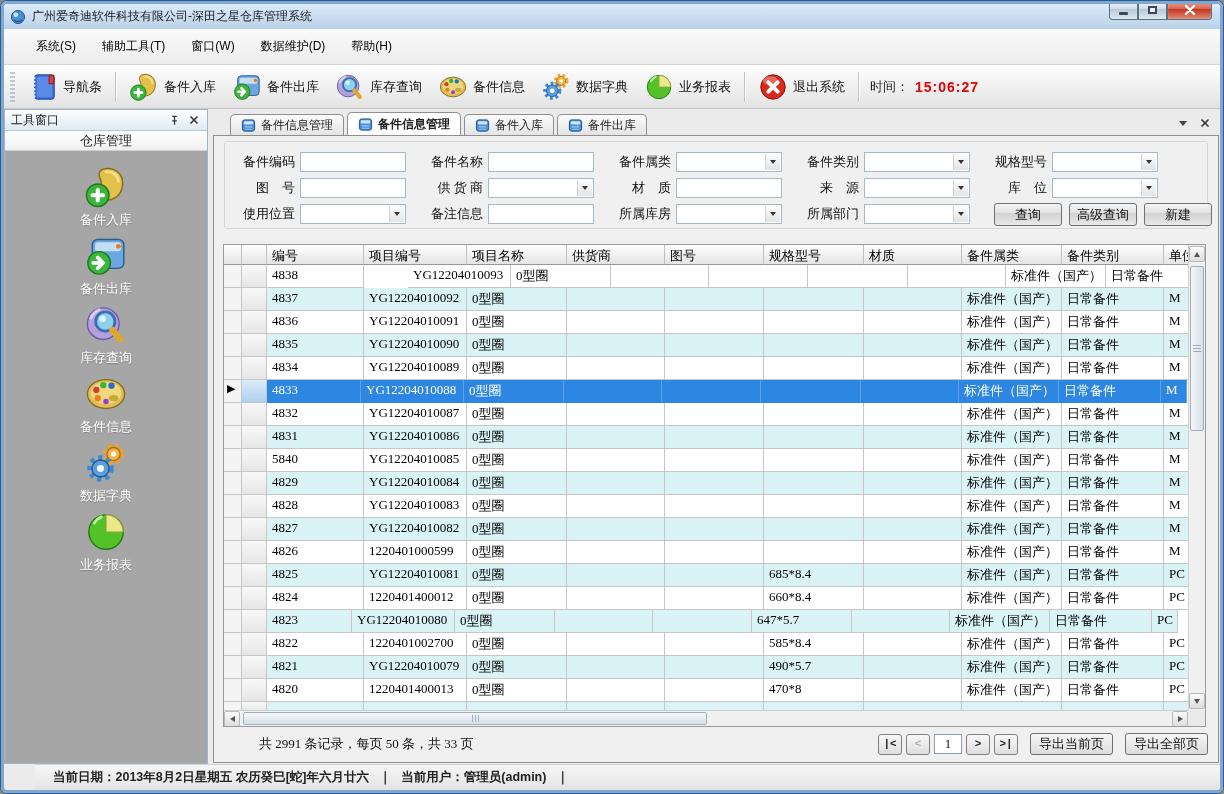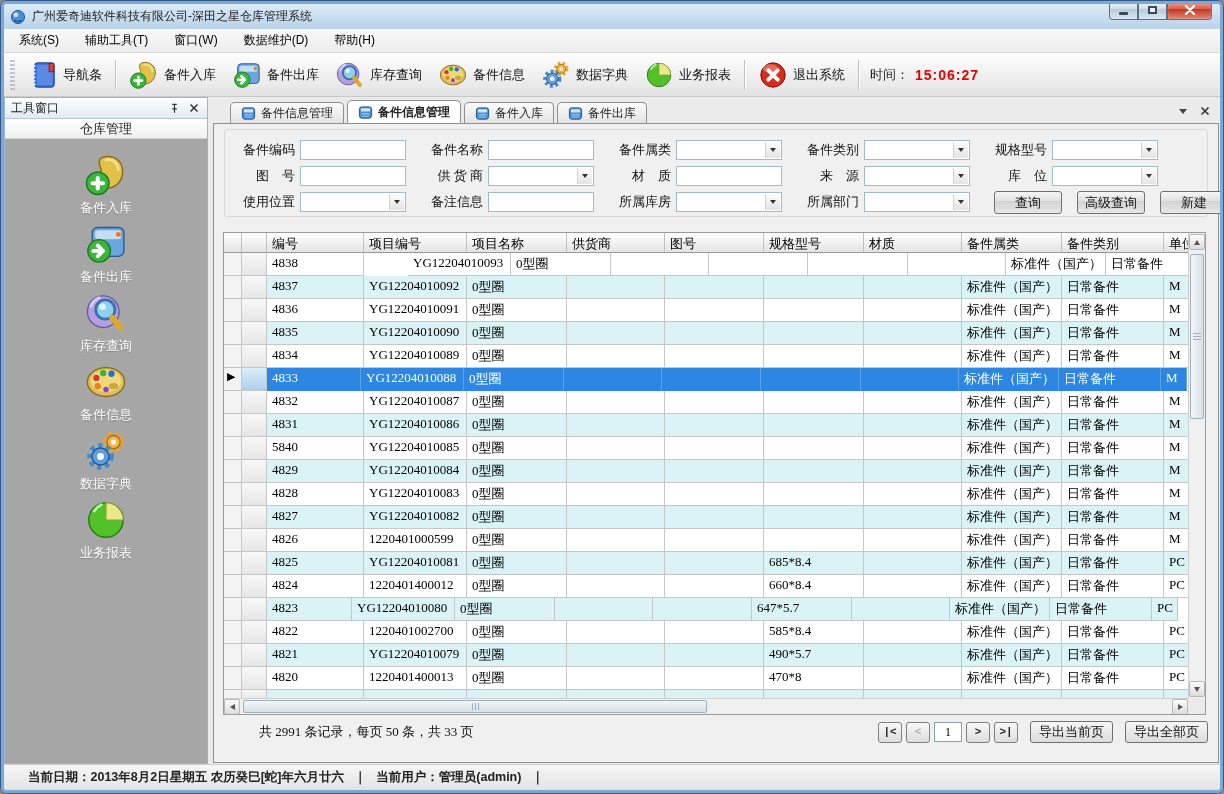--- a/index.html
+++ b/index.html
@@ -20,22 +20,22 @@
   .win-btn { width:29px; height:19px; border:1px solid #58707f; border-top:none; display:flex;
              align-items:center; justify-content:center; background:linear-gradient(#f4f8fb,#cfdce8 45%,#b6c9da 45%,#dbe7f2);
              box-shadow:inset 0 0 1px #fff; }
   .win-btn.min { border-radius:0 0 0 4px; }
   .win-btn.close { width:45px; border-radius:0 0 4px 0;
              background:linear-gradient(#f0a899,#d9604a 45%,#c23422 45%,#e08a70); }
   .glyph-min { width:9px; height:3px; background:#3a4a58; margin-top:6px; border-radius:1px; }
   .glyph-max { width:9px; height:8px; border:2px solid #3a4a58; background:#e8f0f8; }
 
   
-  .menubar { height:24px; background:linear-gradient(#fafafa,#ececec); border-bottom:1px solid #d5d5d5;
-             display:flex; align-items:center; padding-left:2px; flex:0 0 auto; }
+  .menubar { height:36px; background:linear-gradient(#fafafa,#ececec); border-bottom:1px solid #d5d5d5;
+             display:flex; align-items:center; padding-left:19px; flex:0 0 auto; }
   .menu-item { font-size:12px; color:#000; padding:3px 13px; cursor:default; }
 
   
   .toolbar { height:44px; background:linear-gradient(#fefefe,#e3e3e3); border-bottom:1px solid #c8c8c8;
              display:flex; align-items:center; padding:0 4px; flex:0 0 auto; }
   .tb-grip { width:5px; height:30px; margin:0 5px 0 2px;
              background:repeating-linear-gradient(#9ab 0 2px,transparent 2px 4px); opacity:.6; }
   .tb-item { display:flex; align-items:center; gap:5px; padding:4px 8px; border-radius:3px; cursor:default; }
   .tb-icon { width:30px; height:30px; display:inline-flex; }
   .tb-label { font-size:13px; color:#111; }
@@ -81,21 +81,21 @@
   .searchpanel { margin:5px 10px 0 10px; height:88px; border:1px solid #d8d8d8; border-radius:3px; padding:7px 0 0 12px; }
   .s-row { display:flex; align-items:center; height:26px; }
   .s-cell { display:flex; align-items:center; width:188px; flex:0 0 auto; }
   .s-label { width:58px; text-align:right; font-size:13px; color:#111; margin-right:5px; white-space:nowrap; }
   .s-input, .s-combo { width:106px; height:20px; background:#fff; border:1px solid #a5b8c8; position:relative; }
   .s-combo .combo-btn { position:absolute; right:1px; top:1px; bottom:1px; width:15px;
         background:linear-gradient(#fdfdfd,#e3e3e3); border-left:1px solid #c8d4de;
         display:flex; align-items:center; justify-content:center; }
   .s-combo .arr { width:0; height:0; border-left:3.5px solid transparent; border-right:3.5px solid transparent; border-top:4px solid #333; }
   .s-buttons { display:flex; align-items:center; margin-left:5px; }
-  .form-btn { width:68px; height:23px; margin-right:15px; font-size:13px; color:#111; text-align:center; line-height:21px;
+  .form-btn { width:68px; height:23px; margin-right:7px; font-size:13px; color:#111; text-align:center; line-height:21px;
         border:1px solid #707070; border-radius:3px; background:linear-gradient(#f6f6f6,#e0e0e0 45%,#d2d2d2 45%,#e8e8e8);
         font-family:inherit; cursor:default; }
 
   
   .gridwrap { margin:15px 0 0 9px; width:983px; height:483px; border:1px solid #9a9a9a; background:#fff; position:relative; overflow:hidden; }
   .g-table { width:966px; }
   .g-row { display:flex; height:23px; }
   .g-row.head { height:20px; }
   .g-cell { flex:0 0 auto; border-right:1px solid #c6c6c6; border-bottom:1px solid #c6c6c6;
             font-size:13px; color:#000; padding:2px 5px 0 5px; white-space:nowrap; overflow:hidden; }
@@ -134,21 +134,21 @@
              background:linear-gradient(#f8f8f8,#dedede); text-align:center; line-height:19px;
              font-family:"Liberation Mono","DejaVu Sans Mono",monospace; font-size:11px; font-weight:bold; color:#222; }
   .nav-btn.disabled { color:#b0b0b0; }
   .page-box { width:28px; height:20px; border:1px solid #8aa0b5; background:#fff; margin-left:4px;
               text-align:center; line-height:18px; font-size:12px; }
   .exp-btn { height:22px; padding:0 8px; margin-left:12px; border:1px solid #707070; border-radius:3px;
              background:linear-gradient(#f6f6f6,#dcdcdc); font-size:13px; line-height:20px; color:#111; font-family:inherit; }
 
   
   .statusbar { height:26px; flex:0 0 auto; background:linear-gradient(#f6f6f6,#e3e3e3); border-top:1px solid #cfcfcf;
-               display:flex; align-items:center; padding:0 24px; font-size:12.5px; font-weight:600; color:#222; gap:10px; }
+               display:flex; align-items:center; padding:0 18px; font-size:12.5px; font-weight:600; color:#222; gap:10px;margin-left:31px; }
 </style>
 </head>
 <body>
 
 <div class="window">
  <div class="frame">
 
   <div class="titlebar">
     <span class="app-icon">
       <svg width="16" height="16" viewBox="0 0 16 16">

